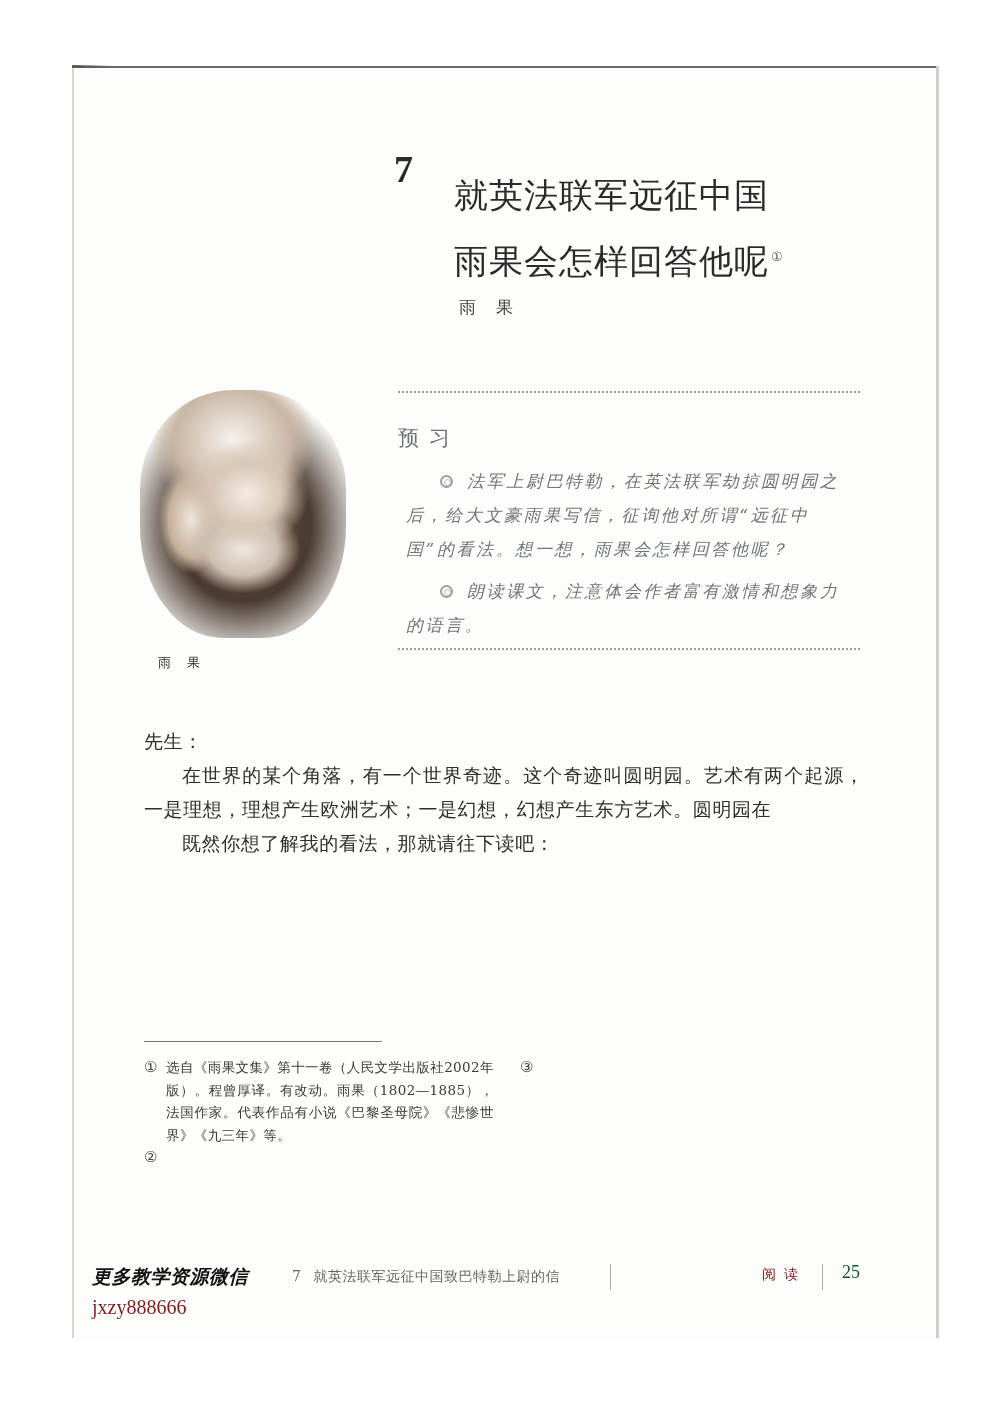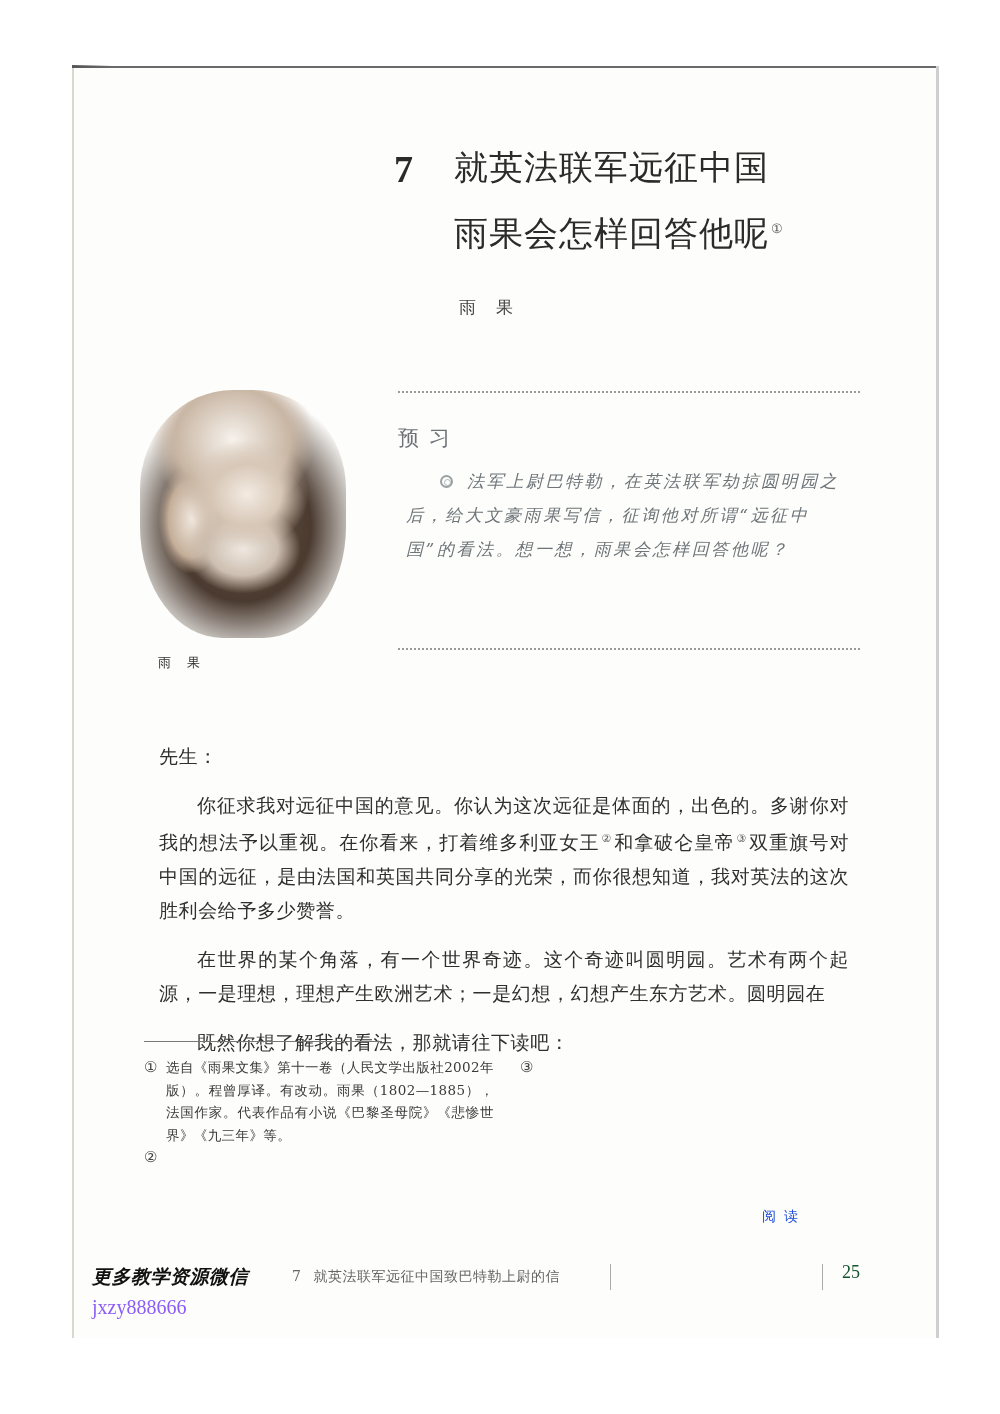--- a/index.html
+++ b/index.html
@@ -51,20 +51,21 @@
       font-weight: bold;
       color: #2b2b2b;
     }
     .title-line {
       position: absolute;
       left: 60px;
       font-size: 34px;
       letter-spacing: 1px;
       color: #2b2b2b;
       white-space: nowrap;
+      margin-top: 28px;
     }
     .title-line.l1 { top: 0; }
     .title-line.l2 { top: 66px; }
     .title-sup {
       font-size: 13px;
       vertical-align: super;
       margin-left: 2px;
       color: #555;
     }
     .author {
@@ -159,21 +160,21 @@
       position: absolute;
       left: 144px;
       top: 724px;
       width: 720px;
       font-size: 19px;
       line-height: 34px;
       color: #2f2f2f;
       letter-spacing: 0.6px;
     }
     .body-text p {
-      margin: 15px;
+      margin: 0;
       text-indent: 2em;
       text-align: justify;
     }
     .body-text p.salutation {
       text-indent: 0;
     }
     .fn-mark {
       font-size: 11px;
       vertical-align: super;
       color: #555;
@@ -227,21 +228,21 @@
       font-style: italic;
       color: #111;
       letter-spacing: 0.5px;
     }
     .footer-watermark-2 {
       position: absolute;
       left: 92px;
       top: 1296px;
       font-family: "Liberation Serif", serif;
       font-size: 20px;
-      color: #8b5cf6;
+      color: #7f1d1d;
     }
     .running-head {
       position: absolute;
       left: 292px;
       top: 1268px;
       font-size: 14px;
       color: #666;
       letter-spacing: 0.5px;
     }
     .running-head .num { margin-right: 12px; }
@@ -249,24 +250,24 @@
       position: absolute;
       width: 0;
       height: 26px;
       border-left: 1px solid #aaa;
     }
     .footer-sep.s1 { left: 610px; top: 1264px; }
     .footer-sep.s2 { left: 822px; top: 1264px; }
     .section-label {
       position: absolute;
       left: 762px;
-      top: 1208px;
+      top: 1266px;
       font-size: 14px;
       letter-spacing: 8px;
-      color: #1d4ed8;
+      color: #7f1d1d;
     }
     .page-number {
       position: absolute;
       left: 842px;
       top: 1262px;
       font-family: "Liberation Serif", serif;
       font-size: 18px;
       color: #14532d;
     }
   </style>
@@ -282,26 +283,26 @@
 </div>
 <div class="author">雨果</div>
 
 <div class="portrait"></div>
 <div class="portrait-caption">雨果</div>
 
 <div class="dotted top"></div>
 <div class="preview-heading">预习</div>
 <div class="preview-body">
   <p><span class="bullet"></span><span>法军上尉巴特勒，在英法联军劫掠圆明园之后，给大文豪雨果写信，征询他对所谓“远征中国”的看法。想一想，雨果会怎样回答他呢？</span></p>
+  <p><span class="bullet"></span><span>朗读课文，注意体会作者富有激情和想象力的语言。</span></p>
 </div>
 <div class="dotted bottom"></div>
 
 <div class="body-text">
   <p class="salutation">先生：</p>
-  <p><span>你征求我对远征中国的意见。你认为这次远征是体面的，出色的。多谢你对我的想法予以重视。在你看来，打着维多利亚女王</span><span class="fn-mark">②</span><span>和拿破仑皇帝</span><span class="fn-mark">③</span><span>双重旗号对中国的远征，是由法国和英国共同分享的光荣，而你很想知道，我对英法的这次胜利会给予多少赞誉。</span></p>
   <p>在世界的某个角落，有一个世界奇迹。这个奇迹叫圆明园。艺术有两个起源，一是理想，理想产生欧洲艺术；一是幻想，幻想产生东方艺术。圆明园在</p>
   <p>既然你想了解我的看法，那就请往下读吧：</p>
 </div>
 
 <div class="fn-rule"></div>
 <div class="footnotes-left">
   <div class="footnote">
     <span class="fn-num">①</span>
     <span>选自《雨果文集》第十一卷（人民文学出版社2002年版）。程曾厚译。有改动。雨果（1802—1885），法国作家。代表作品有小说《巴黎圣母院》《悲惨世界》《九三年》等。</span>
   </div>

